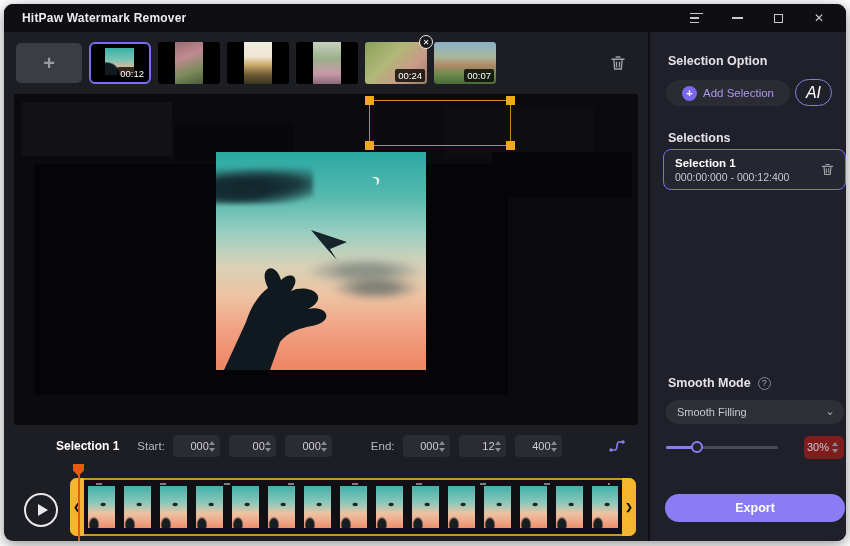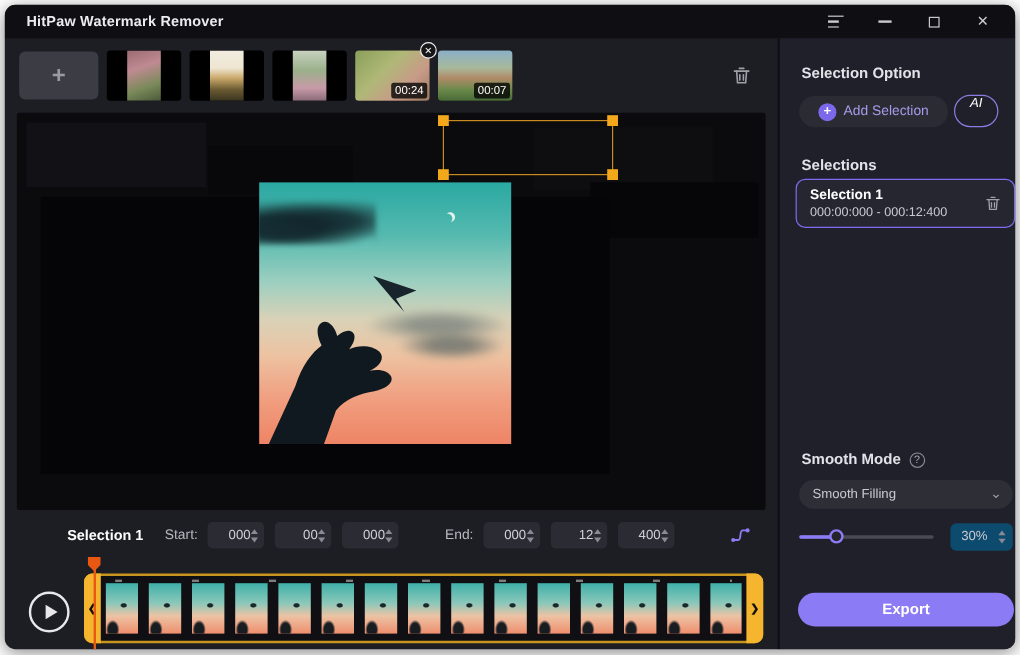--- a/index.html
+++ b/index.html
@@ -157,21 +157,21 @@
   .t-selopt { top: 22px; }
   .add-sel-btn {
     position: absolute; left: 16px; top: 48px; width: 124px; height: 26px; background: #2b2b34;
     border-radius: 13px; display: flex; align-items: center; justify-content: center; gap: 6px; cursor: pointer;
   }
   .plus-circle { width: 15px; height: 15px; border-radius: 50%; background: #7b68ea; color: #fff;
     font-size: 11px; font-weight: bold; display: flex; align-items: center; justify-content: center; line-height: 1; }
   .add-sel-label { color: #a79ae8; font-size: 11.5px; }
   .ai-btn {
     position: absolute; right: 14px; top: 47px; width: 37px; height: 27px; border: 1.2px solid #8a7ce0;
-    border-radius: 14px; color: #fff; font-size: 11px; display: flex; align-items: flex-start; justify-content: center; cursor: pointer; font-style: italic;
+    border-radius: 14px; color: #fff; font-size: 16px; display: flex; align-items: center; justify-content: center; cursor: pointer; font-style: italic;
   }
   .t-selections { top: 99px; }
   .sel-card {
     position: absolute; left: 13px; top: 117px; width: 183px; height: 41px; background: #262631;
     border: 1.2px solid #7b6cf0; border-radius: 8px; display: flex; align-items: center; cursor: pointer;
   }
   .sel-card-text { margin-left: 11px; }
   .sel-card-name { color: #fff; font-size: 11.5px; font-weight: bold; }
   .sel-card-range { color: #c9c9d2; font-size: 10.5px; margin-top: 2px; text-align: right; }
   .sel-card-trash { margin-left: auto; margin-right: 10px; cursor: pointer; display: flex; }
@@ -182,21 +182,21 @@
     position: absolute; left: 16px; top: 368px; width: 178px; height: 24px; background: #2e2e37;
     border-radius: 12px; display: flex; align-items: center; cursor: pointer;
   }
   .dd-value { color: #c9c9d2; font-size: 11px; margin-left: 11px; }
   .dd-chev { margin-left: auto; margin-right: 9px; color: #9a9aa4; font-size: 12px; line-height: 0.6; }
   .slider-row { position: absolute; left: 16px; top: 403px; width: 178px; height: 24px; display: flex; align-items: center; }
   .slider-track { position: relative; width: 112px; height: 3px; background: #4a4a54; border-radius: 2px; cursor: pointer; }
   .slider-fill { position: absolute; left: 0; top: 0; height: 3px; width: 30px; background: #8b7cf5; border-radius: 2px; }
   .slider-thumb { position: absolute; left: 25px; top: -4.5px; width: 12px; height: 12px; border-radius: 50%;
     background: #23232c; border: 2.5px solid #8b7cf5; cursor: grab; }
-  .pct-box { margin-left: auto; width: 52px; height: 23px; background: #0c4a6e; border-radius: 5px;
+  .pct-box { margin-left: auto; width: 40px; height: 23px; background: #7f1d1d; border-radius: 5px;
     display: flex; align-items: center; }
   .pct-val { flex: 1; text-align: center; color: #c9c9d2; font-size: 11px; }
   .pct-box .spin-arrows { margin-right: 6px; }
   .export-btn {
     position: absolute; left: 15px; top: 462px; width: 180px; height: 28px; background: #8b7cf5;
     border-radius: 14px; color: #fff; font-size: 12.5px; font-weight: bold;
     display: flex; align-items: center; justify-content: center; cursor: pointer;
   }
 </style>
 </head>
@@ -222,20 +222,26 @@
         </div>
       <div class="wc">
           <span class="close-x">✕</span>
         </div>
     </div>
   </div>
 
   <div class="thumbbar">
     <div class="add-media">
       <span>+</span>
+    </div>
+    <div class="thumb selected">
+      <div class="img">
+          <div class="mini-photo"></div>
+        </div>
+      <div class="dur">00:12</div>
     </div>
     <div class="thumb">
       <div class="img">
           <div class="band b2"></div>
         </div>
 
     </div>
     <div class="thumb">
       <div class="img">
           <div class="band b3"></div>

